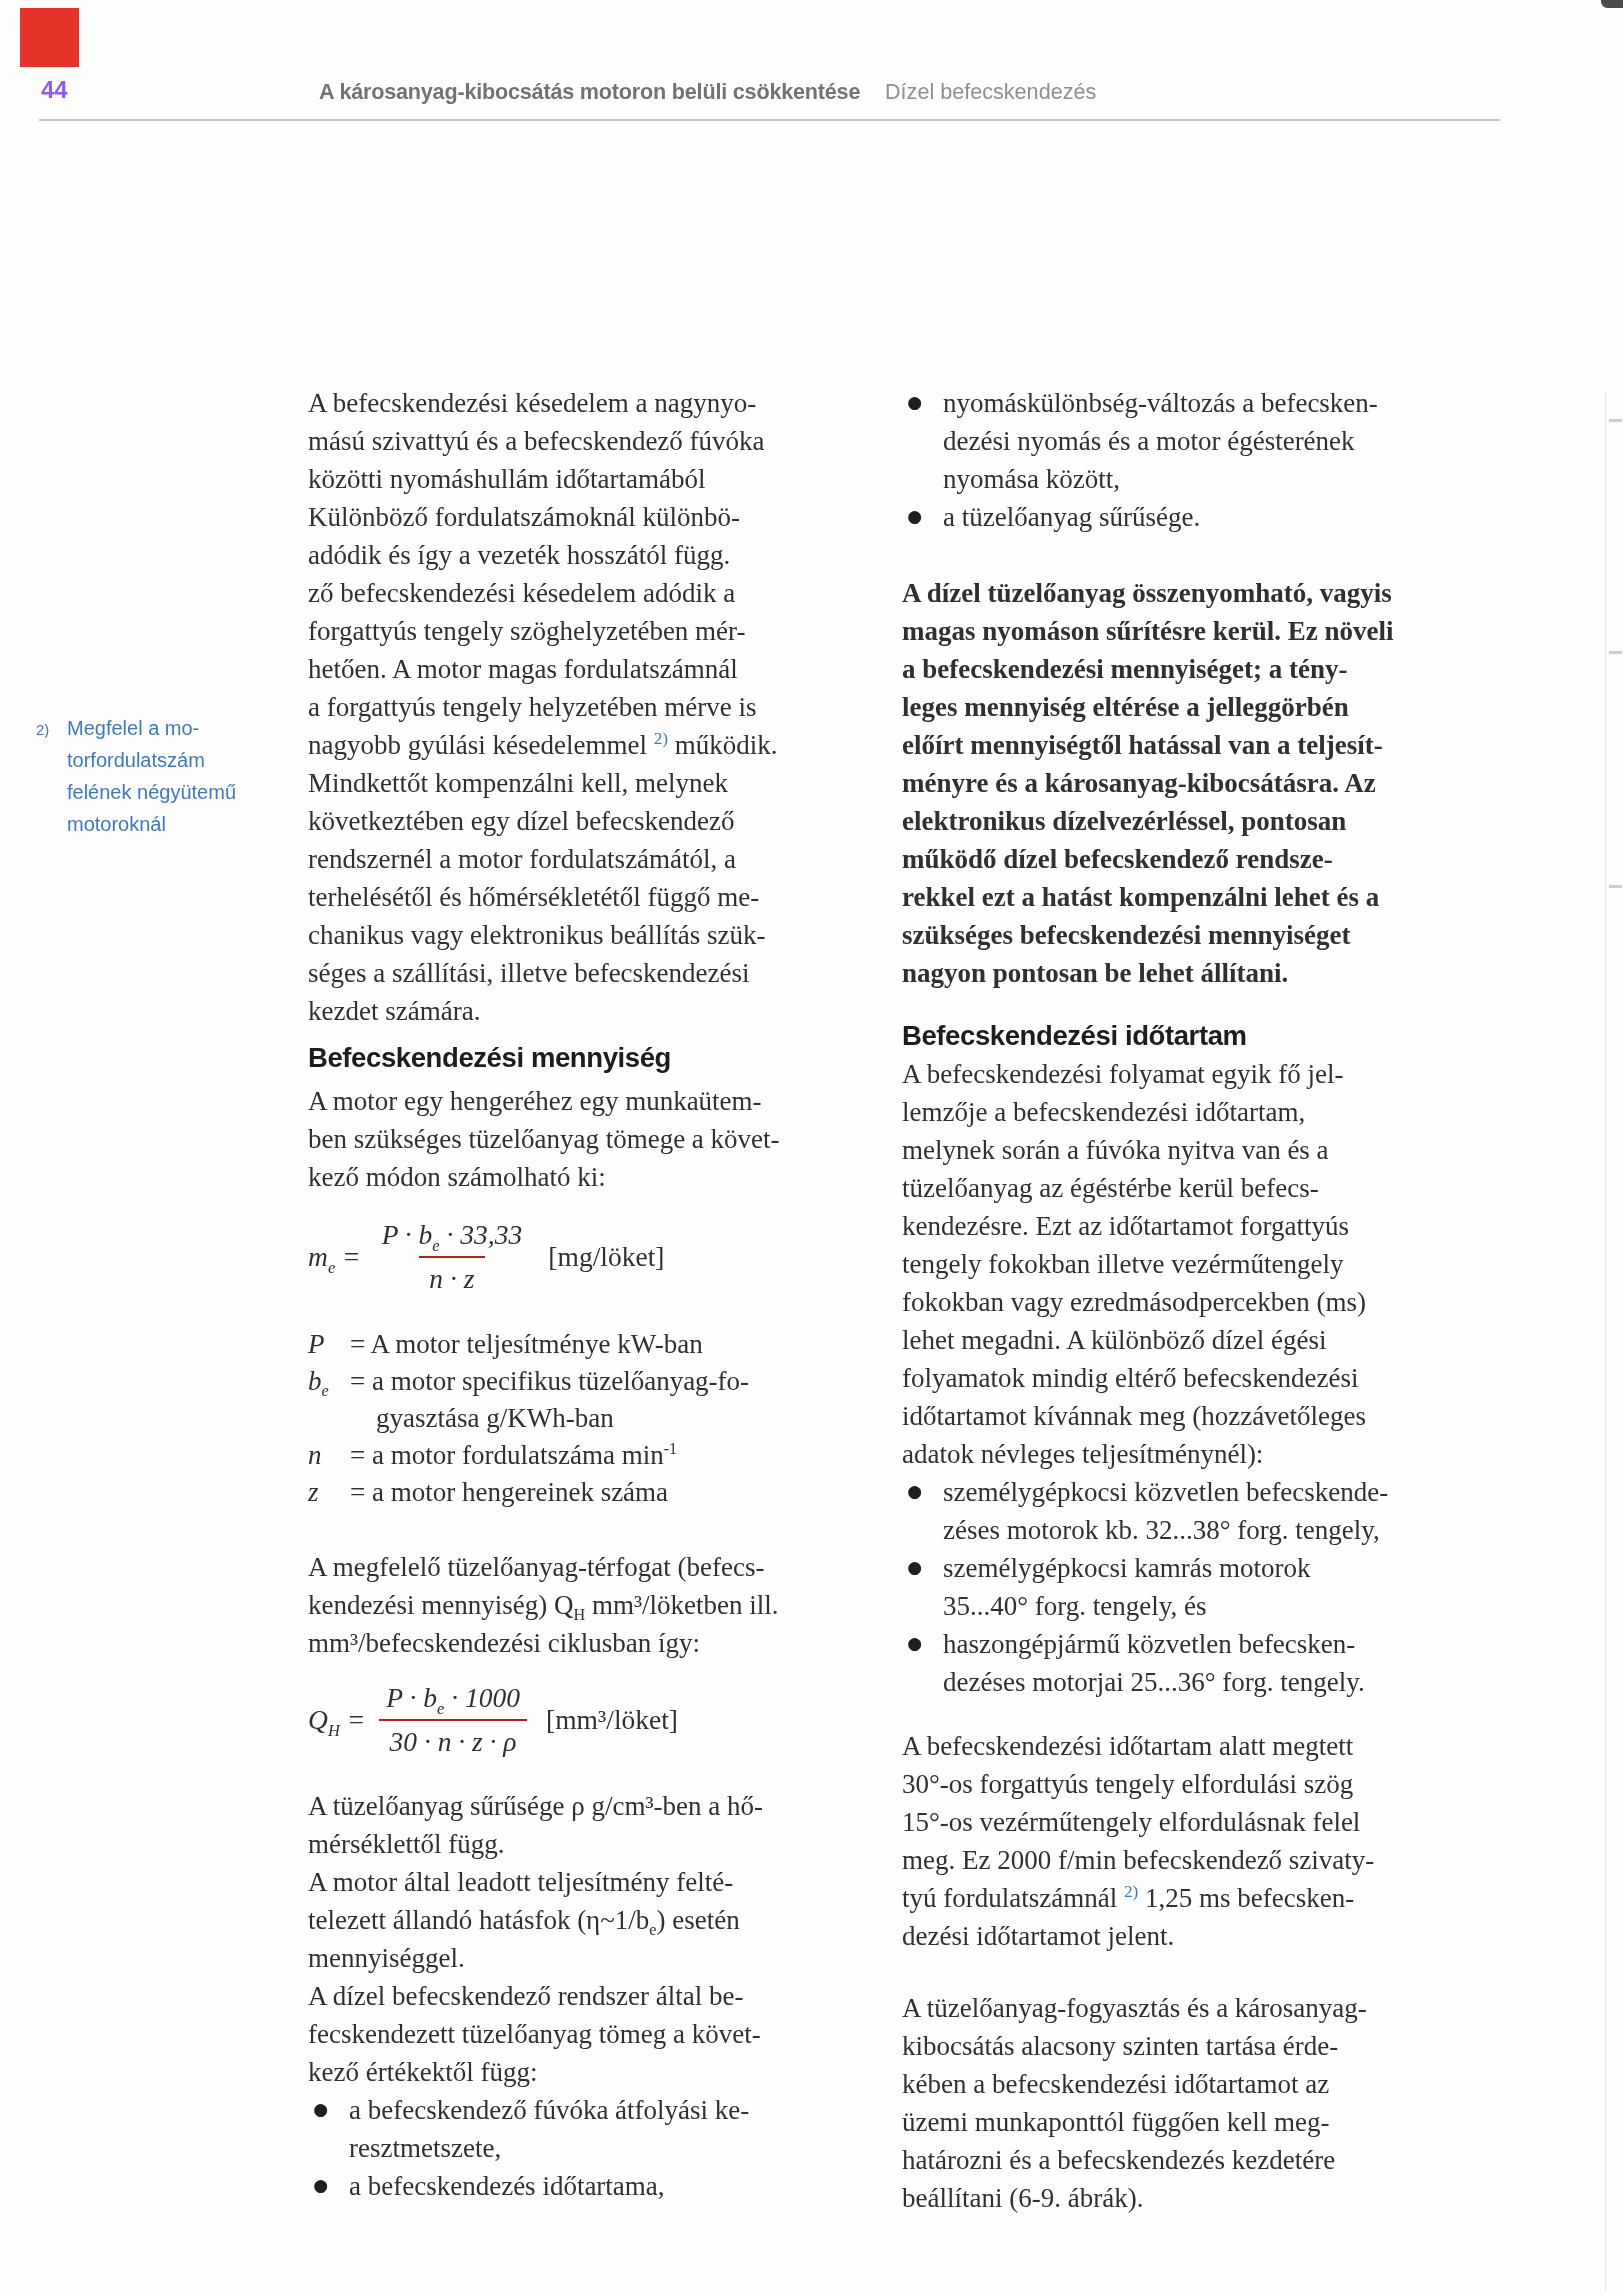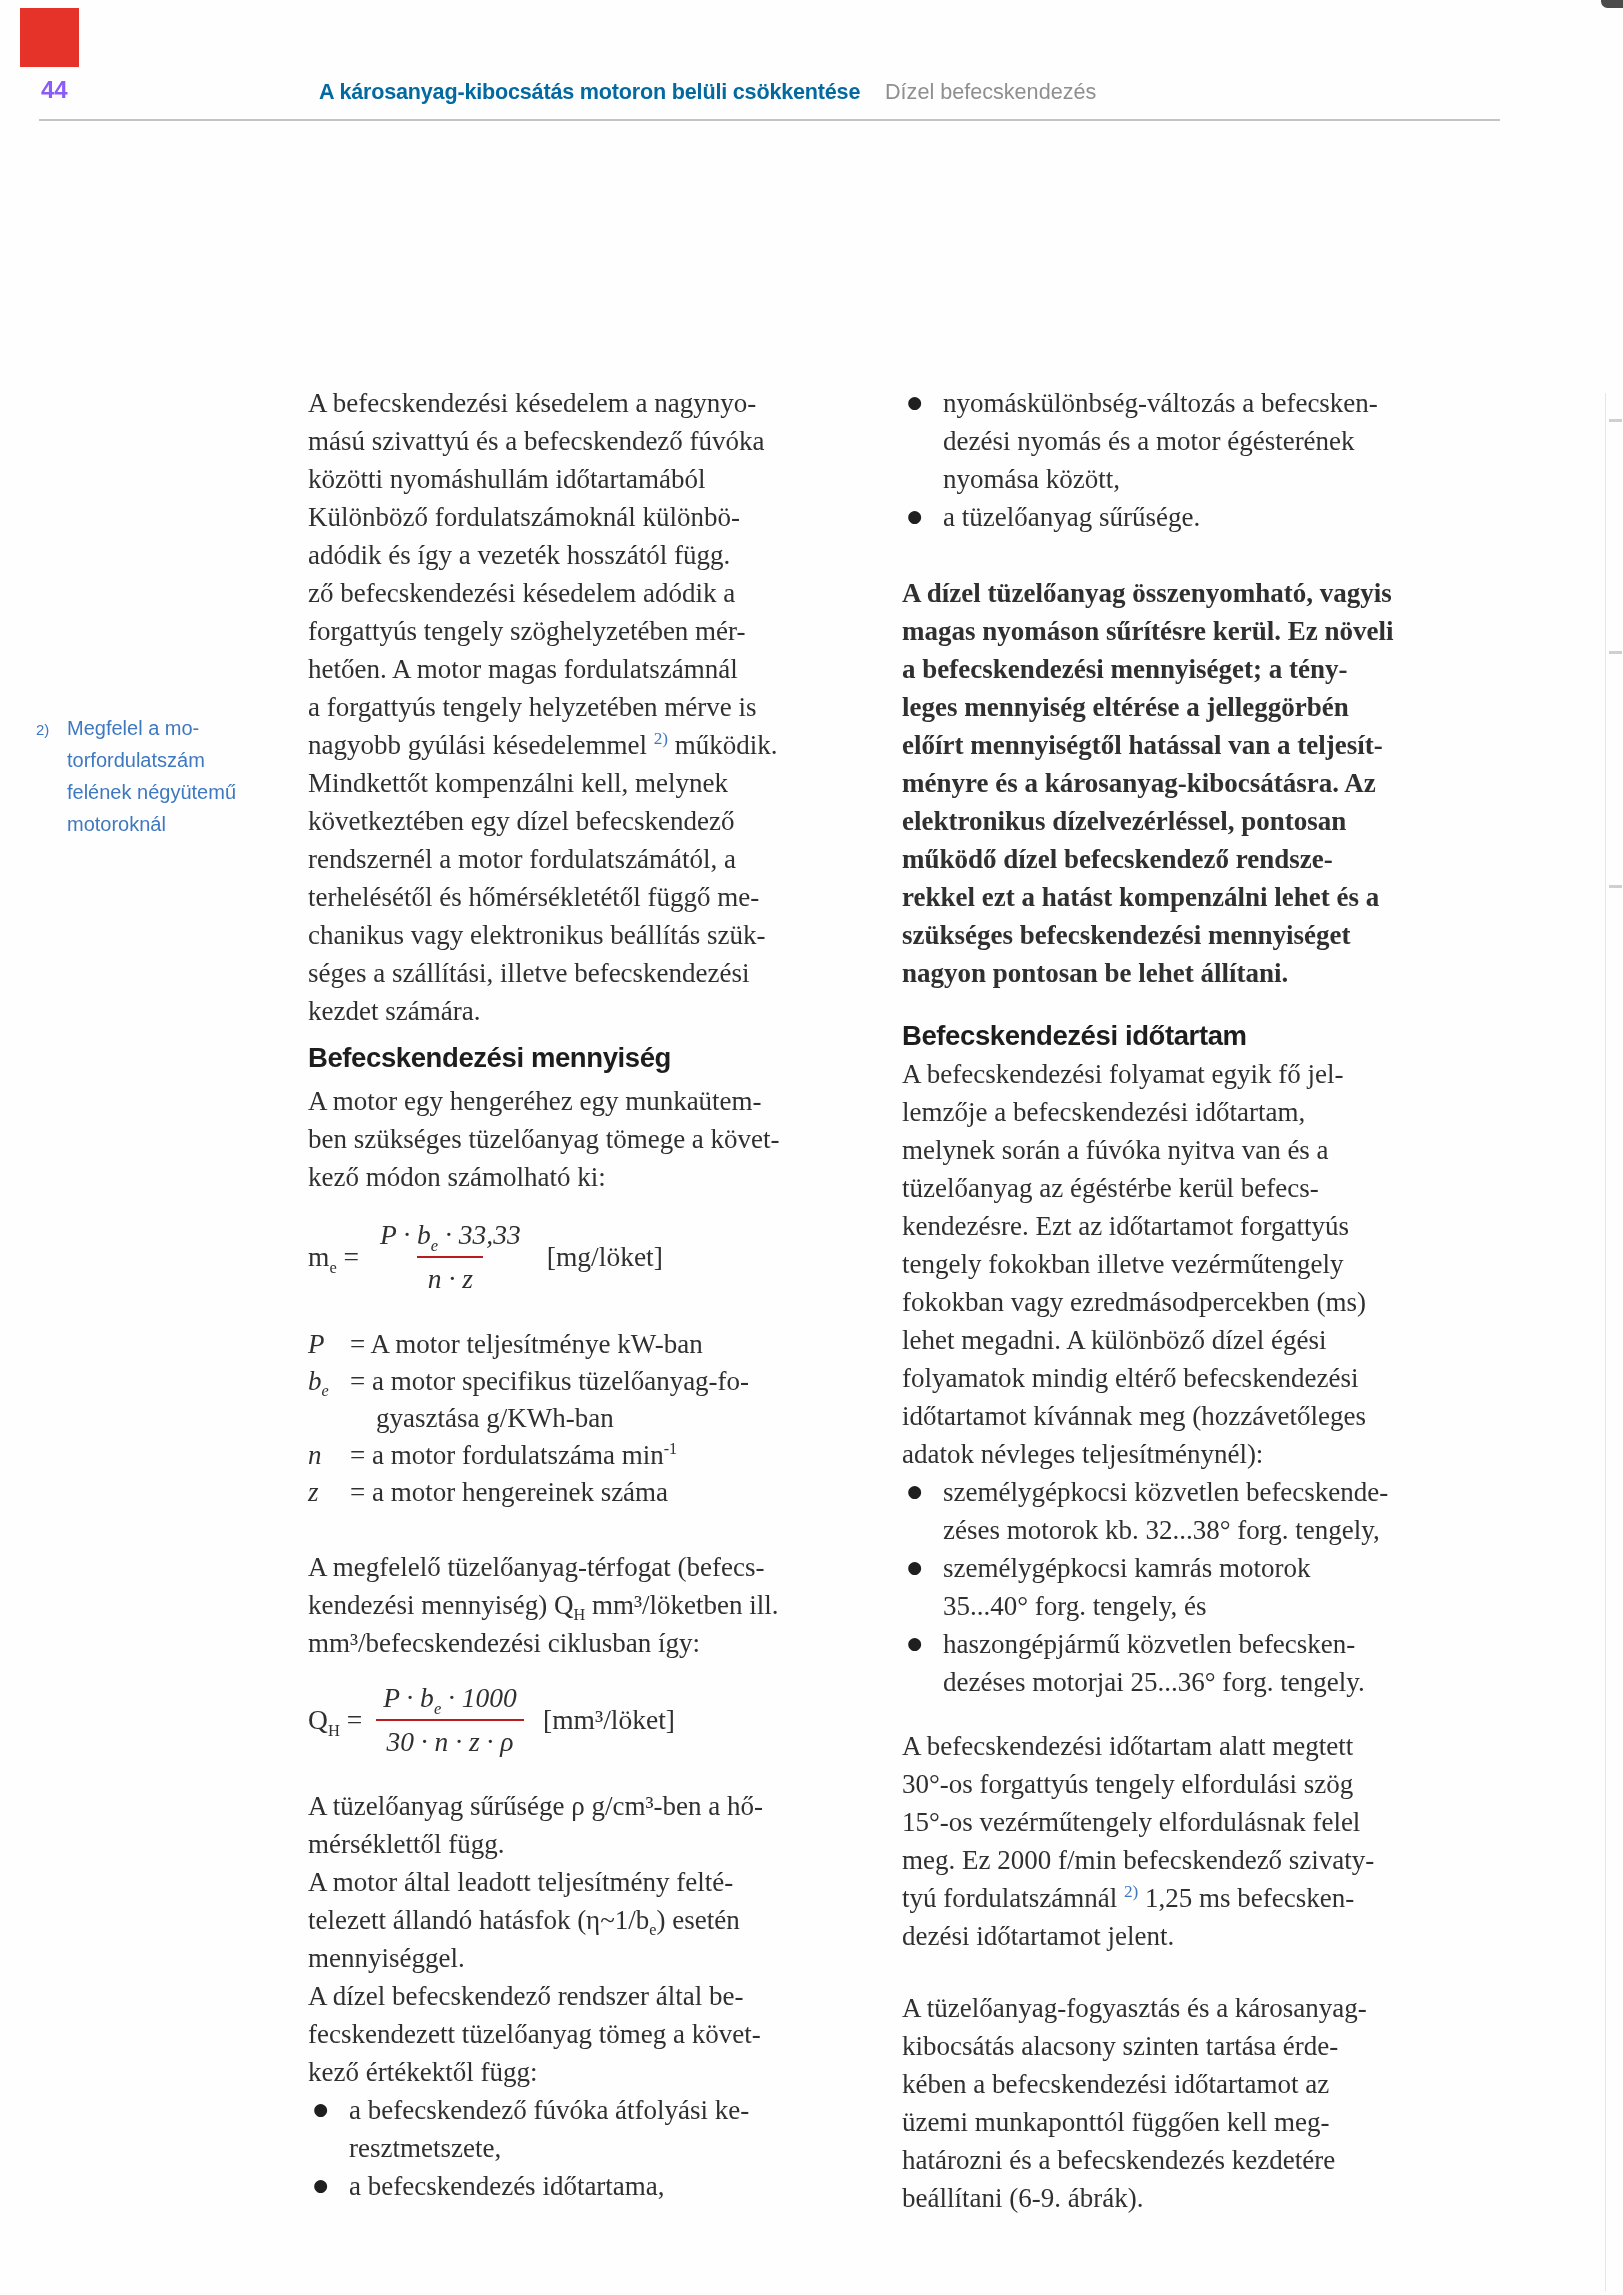--- a/index.html
+++ b/index.html
@@ -7,21 +7,21 @@
         font-family:"Liberation Serif",serif;color:var(--text,#303030);overflow:hidden;}
 
   
   .corner-marker{position:absolute;left:19.6px;top:7.9px;width:59px;height:59px;
                  background:var(--accent,#e5332a);}
 
   
   .header-num{position:absolute;left:41px;top:76px;font-family:"Liberation Sans",sans-serif;
               font-weight:bold;font-size:24px;color:#8b5cf6;}
   .header-title{position:absolute;left:319px;top:79px;font-family:"Liberation Sans",sans-serif;
-                font-weight:bold;font-size:21.6px;color:#0369a1;letter-spacing:-0.2px;}
+                font-weight:bold;font-size:21.6px;color:#737373;letter-spacing:-0.2px;}
   .header-sub{position:absolute;left:885px;top:79px;font-family:"Liberation Sans",sans-serif;
               font-size:21.6px;color:#8f8f8f;}
   .header-rule{position:absolute;left:39px;top:119px;width:1461px;height:2px;
                background:var(--rule,#c4c4c4);}
 
   
   .margin-note{position:absolute;left:36px;top:712px;width:255px;display:flex;
                font-family:"Liberation Sans",sans-serif;font-size:20px;line-height:32px;
                color:var(--blue,#3e78c0);}
   .mn-ref{flex:0 0 31px;font-size:15px;padding-top:2px;}
@@ -34,21 +34,21 @@
 
   .para .tl{white-space:nowrap;height:38px;line-height:38px;font-size:27px;}
   .sec-heading{font-family:"Liberation Sans",sans-serif;font-weight:bold;font-size:27.5px;
                line-height:38px;color:#1d1d1d;letter-spacing:-0.4px;white-space:nowrap;}
 
   sub{font-size:0.6em;line-height:0;}
   sup{font-size:0.6em;line-height:0;}
   sup.ref{color:var(--blue,#3e78c0);font-size:0.64em;}
 
   .formula{display:flex;align-items:center;font-size:27.5px;padding:9.2px 0;}
-  .f-lhs{margin-right:10.5px;white-space:nowrap;}
+  .f-lhs{font-style:italic;margin-right:10.5px;white-space:nowrap;}
   .frac{display:inline-flex;flex-direction:column;align-items:center;font-style:italic;}
   .f-num{padding:0 10.5px 5.2px;white-space:nowrap;}
   .f-den{border-top:2px solid #b91c1c;padding:5.2px 10.5px 0;white-space:nowrap;}
   .f-unit{margin-left:15.7px;white-space:nowrap;}
 
   .defs{font-size:27px;line-height:37px;}
   .def-row{display:flex;}
   .def-term{font-style:italic;flex:0 0 42px;}
   .def-text{white-space:nowrap;}
   .def-text.cont{padding-left:26px;}

